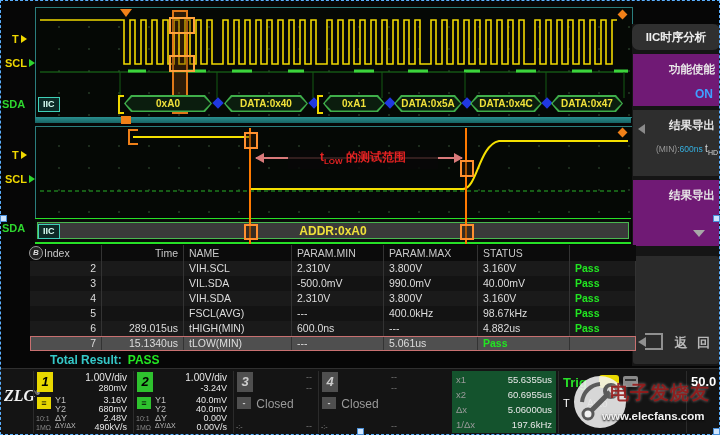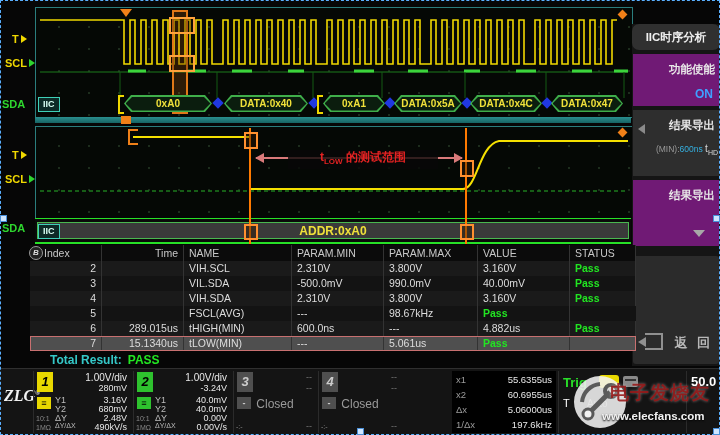--- a/index.html
+++ b/index.html
@@ -93,21 +93,21 @@
   .zlg sup{font-size:7px;font-style:normal;}
   .chblk{position:absolute;top:2px;height:62px;border-left:1px solid #2b2b2b;font-size:9px;}
   .numbox{position:absolute;left:3px;top:1px;width:16px;height:20px;color:#000;font-weight:bold;font-style:italic;
     font-size:13px;text-align:center;line-height:20px;}
   .cpbox{position:absolute;left:3px;top:26px;width:14px;height:12px;color:#000;font-size:9px;text-align:center;line-height:12px;font-weight:bold;}
   .vrow{position:absolute;right:4px;text-align:right;color:#e8e8e8;}
   .tinylab{position:absolute;left:2px;color:#8a8a8a;font-size:7px;}
   .ylab{position:absolute;left:21px;color:#bdbdbd;font-size:9px;}
   .closedtxt{position:absolute;left:0;right:0;top:26px;text-align:center;color:#9a9a9a;font-size:12px;}
   .dim{color:#777;}
-  .curblk{position:absolute;left:452px;top:2px;width:104px;height:62px;background:#000000;font-size:9.5px;}
+  .curblk{position:absolute;left:452px;top:2px;width:104px;height:62px;background:#14532d;font-size:9.5px;}
   .curblk .row{position:absolute;left:4px;right:4px;height:14px;line-height:14px;}
   .curblk .l{color:#9a9a9a;} .curblk .v{position:absolute;right:0;color:#e8e8e8;}
   .trigblk{position:absolute;left:558px;top:2px;width:88px;height:62px;font-size:11px;border-left:1px solid #2b2b2b;}
   .trigword{position:absolute;left:4px;top:4px;color:#29e029;font-weight:bold;font-size:13px;}
   .trigch{position:absolute;left:40px;top:4px;width:20px;height:13px;background:#e8d800;border-radius:3px;}
   .trigkbd{position:absolute;left:64px;top:5px;width:15px;height:11px;background:#8a8a8a;border-radius:2px;}
   .trigkbd:before{content:"";position:absolute;left:2px;top:3px;right:2px;height:2px;background:#333;}
   .timeblk{position:absolute;left:648px;top:2px;width:70px;height:62px;border-left:1px solid #2b2b2b;margin-left:38px;}
 
   
@@ -262,21 +262,20 @@
   <div class="iictag" style="left:38px;top:224px;z-index:5;">IIC</div>
 
   <div class="rtable">
     <div class="bbadge">B</div>
     <div class="trow hdr">
       <div style="padding-left:14px;text-align:left;">Index</div>
         <div style="text-align:right;">Time</div>
       <div>NAME</div>
         <div>PARAM.MIN</div>
       <div>PARAM.MAX</div>
-        <div>VALUE</div>
       <div>STATUS</div>
     </div>
     <div class="trow">
       <div>2</div>
         <div></div>
         <div>VIH.SCL</div>
       <div>2.310V</div>
         <div>3.800V</div>
         <div>3.160V</div>
       <div class="pass">Pass</div>
@@ -297,20 +296,21 @@
       <div>2.310V</div>
         <div>3.800V</div>
         <div>3.160V</div>
       <div class="pass">Pass</div>
     </div>
     <div class="trow">
       <div>5</div>
         <div></div>
         <div>FSCL(AVG)</div>
       <div>---</div>
+        <div>400.0kHz</div>
         <div>98.67kHz</div>
       <div class="pass">Pass</div>
     </div>
     <div class="trow">
       <div>6</div>
         <div>289.015us</div>
         <div>tHIGH(MIN)</div>
       <div>600.0ns</div>
         <div>---</div>
         <div>4.882us</div>

